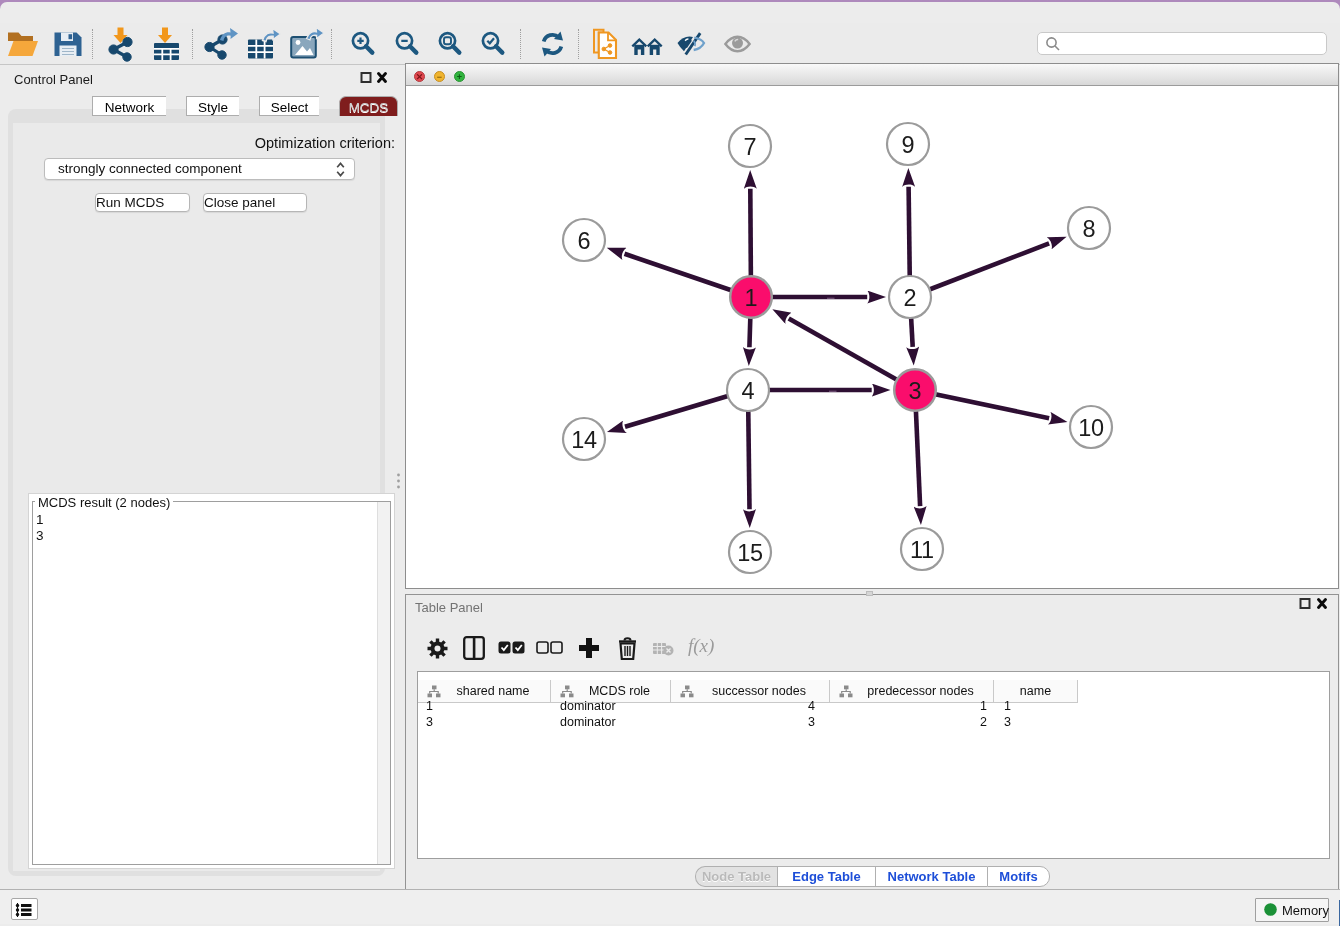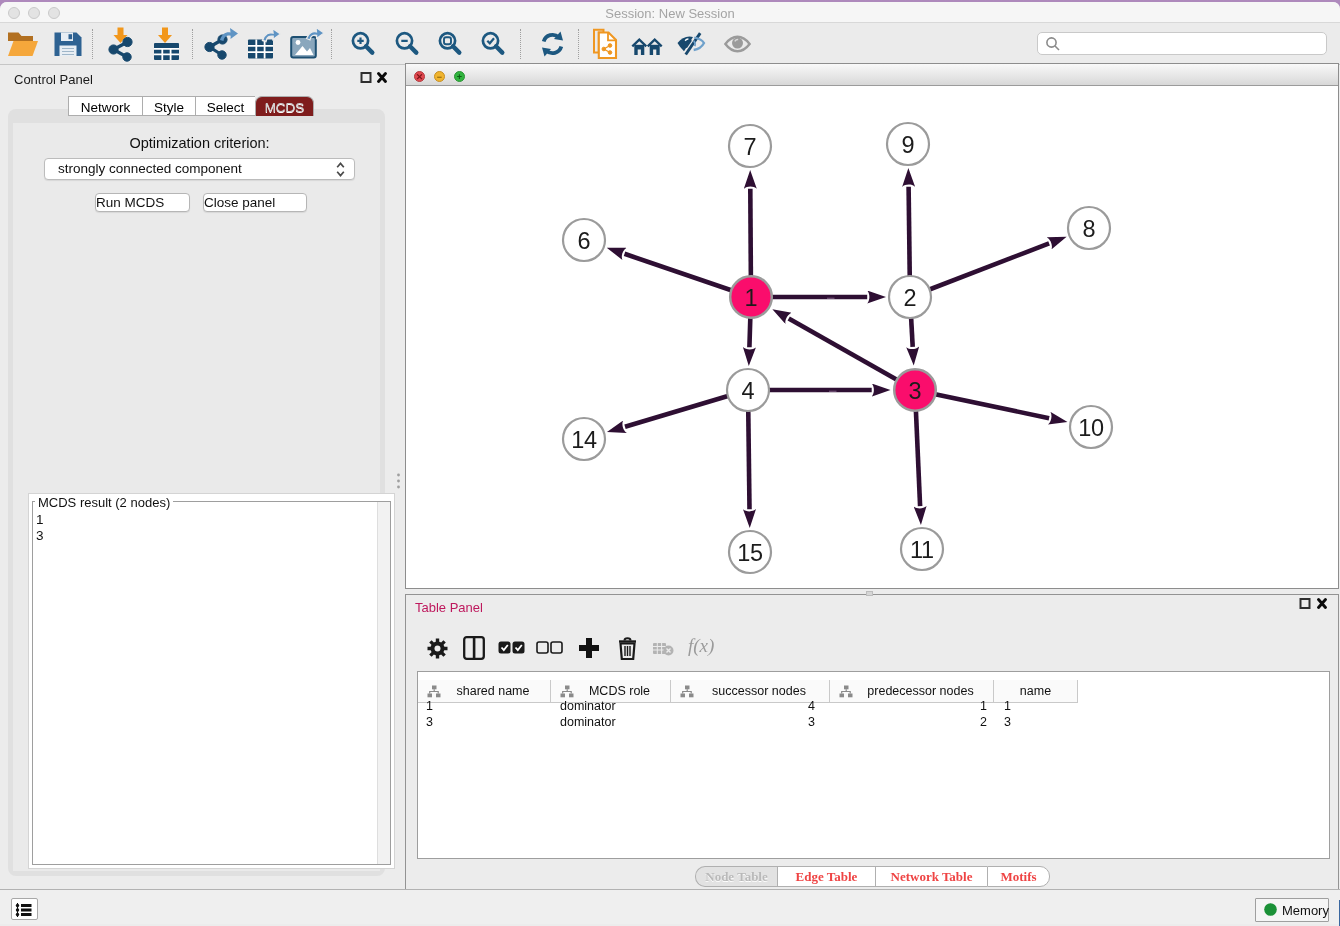--- a/index.html
+++ b/index.html
@@ -10,62 +10,56 @@
 .tl { position:absolute; top:5px; width:12px; height:12px; border-radius:50%; background:#e3e3e3; border:1px solid #c9c9c9; }
 .title { position:absolute; top:4px; width:100%; text-align:center; font-size:13px; color:#a4a4a4; }
 
 .toolbar { position:absolute; left:0; top:21px; width:100%; height:42px; background:#ebebeb; border-bottom:1px solid #c6c6c6; }
 .ti { position:absolute; top:0; height:42px; display:flex; align-items:center; justify-content:center; }
 .tsep { position:absolute; top:6px; height:30px; width:0; border-left:1px dotted #9f9f9f; }
 .search { position:absolute; left:1037px; top:9px; width:290px; height:23px; background:#fff; border:1px solid #c9c9c9; border-radius:5px; }
 
 .cpanel { position:absolute; left:0; top:63px; width:391px; height:825px; background:#ececec; }
 .cphead { position:absolute; left:14px; top:7px; font-size:13px; color:#1a1a1a; }
-.tabs { position:absolute; left:68px; top:31px; height:27px; display:flex; z-index:5; }
+.tabs { position:absolute; left:92px; top:31px; height:27px; display:flex; z-index:5;gap:20px; }
 .tab { height:20px; border:1px solid #adadad; background:#fff; font-size:13.5px; color:#000; display:flex; align-items:center; justify-content:center; border-right:none; padding-top:2px; box-sizing:border-box; }
 .tab:first-child { border-radius:0; }
 .tab.sel { background:#7f1d1d; color:#cecece; text-shadow:0 1px 0 #fff; border-radius:7px 7px 0 0; border-right:1px solid #adadad; border-bottom:none; }
 .outerpanel { position:absolute; left:8px; top:44px; width:377px; height:767px; background:#e0e0e0; border-radius:8px; }
 .innerpanel { position:absolute; left:13px; top:58px; width:367px; height:748px; background:#eaeaea; }
-.optlabel { position:absolute; left:4px; top:70px; width:391px; text-align:center; font-size:14.5px; color:#111; }
+.optlabel { position:absolute; left:4px; top:70px; width:391px; text-align:right; font-size:14.5px; color:#111; }
 .combo { position:absolute; left:44px; top:93px; width:311px; height:22px; background:#fff; border:1px solid #bcbcbc; border-radius:4px; box-shadow:0 1px 1px rgba(0,0,0,.08); font-size:13.5px; color:#111; line-height:20px; padding-left:13px; }
 .btn { position:absolute; top:128px; height:19px; background:#fff; border:1px solid #b6b6b6; border-radius:4px; font-size:13.5px; color:#111; line-height:17px; box-shadow:0 1px 1px rgba(0,0,0,.08); }
 .whitebox { position:absolute; left:28px; top:428px; width:367px; height:376px; background:#fff; border:1px solid #d4d4d4; }
 .tborder { position:absolute; left:3px; top:7px; right:3px; bottom:3px; border:1px solid #9e9e9e; }
 .legend { position:absolute; left:6px; top:1px; background:#fff; padding:0 3px; font-size:13px; color:#111; }
 .scrolltrack { position:absolute; right:4px; top:8px; width:13px; bottom:4px; background:#f2f2f2; border-left:1px solid #dedede; }
 
 .netwin { position:absolute; left:405px; top:61px; width:934px; height:526px; background:#fff; border:1px solid #8d8d8d; }
 .nettitle { position:absolute; left:0; top:0; width:100%; height:22px; background:linear-gradient(#f9f9f9,#d8d8d8); border-bottom:1px solid #9b9b9b; }
 .netname { position:absolute; top:4px; width:100%; text-align:center; font-size:13px; color:#111; }
 .mac { position:absolute; top:7px; width:11px; height:11px; border-radius:50%; font-size:9px; line-height:11px; text-align:center; font-weight:bold; }
 
 .tpanel { position:absolute; left:405px; top:592px; width:934px; height:296px; background:#ececec; border:1px solid #939393; }
-.tphead { position:absolute; left:9px; top:5px; font-size:13px; color:#be185d; }
+.tphead { position:absolute; left:9px; top:5px; font-size:13px; color:#737373; }
 .ttable { position:absolute; left:11px; top:76px; width:913px; height:188px; background:#fff; border:1px solid #9e9e9e; }
 .thead { position:absolute; left:0; top:8px; height:23px; background:#fafafa; border-bottom:1px solid #c9c9c9; border-right:1px solid #c9c9c9; font-size:12.5px; color:#111; }
 .trow { position:absolute; font-size:12.5px; color:#111; }
-.btabs { position:absolute; left:290px; top:272px; height:29px; display:flex;font-family:Liberation Serif, serif; }
-.btab { height:21px; border:1px solid #b0b0b0; background:#fff; font-size:13px; font-weight:bold; color:#ef4444; display:flex; align-items:center; justify-content:center; border-right:none; }
+.btabs { position:absolute; left:290px; top:272px; height:29px; display:flex; }
+.btab { height:21px; border:1px solid #b0b0b0; background:#fff; font-size:13px; font-weight:bold; color:#1d4ed8; display:flex; align-items:center; justify-content:center; border-right:none; }
 .btab.last { border-right:1px solid #b0b0b0; border-radius:0 10px 10px 0;text-align:center; }
 .btab.first { border-radius:10px 0 0 10px; }
 .btab.sel { background:#e2e2e2; color:#b9b9b9; text-shadow:0 1px 0 #fff; }
 
 .statusbar { position:absolute; left:0; top:887px; width:100%; height:35px; background:#efefef; border-top:1px solid #b2b2b2; }
 .listbtn { position:absolute; left:11px; top:8px; width:27px; height:22px; background:#fff; border:1px solid #a8a8a8; border-radius:2px; }
 .membtn { position:absolute; left:1255px; top:8px; width:74px; height:24px; background:#f5f5f5; border:1px solid #9f9f9f; border-radius:1px; font-size:13px; color:#111; }
 </style></head>
 <body>
 <div class="window">
-  <div class="titlebar">
-    <div class="tl" style="left:8px"></div>
-    <div class="tl" style="left:28px"></div>
-    <div class="tl" style="left:48px"></div>
-    <div class="title">Session: New Session</div>
-  </div>
   <div class="toolbar" id="toolbar">
     <div class="tsep" style="left:92px"></div>
     <div class="tsep" style="left:192px"></div>
     <div class="tsep" style="left:331px"></div>
     <div class="tsep" style="left:520px"></div>
     <div class="tsep" style="left:578px"></div>
 
     <svg class="ti" style="left:5px" width="34" height="42" viewBox="0 0 34 30">
       <path d="M3 27 L3 3.5 L13.5 3.5 L16.5 7 L28 7 L28 12 L3 12 Z" fill="#b27021"></path>
       <path d="M3 27 L8.5 12 L33 12 L27.5 27 Z" fill="#f5a73b"></path>

